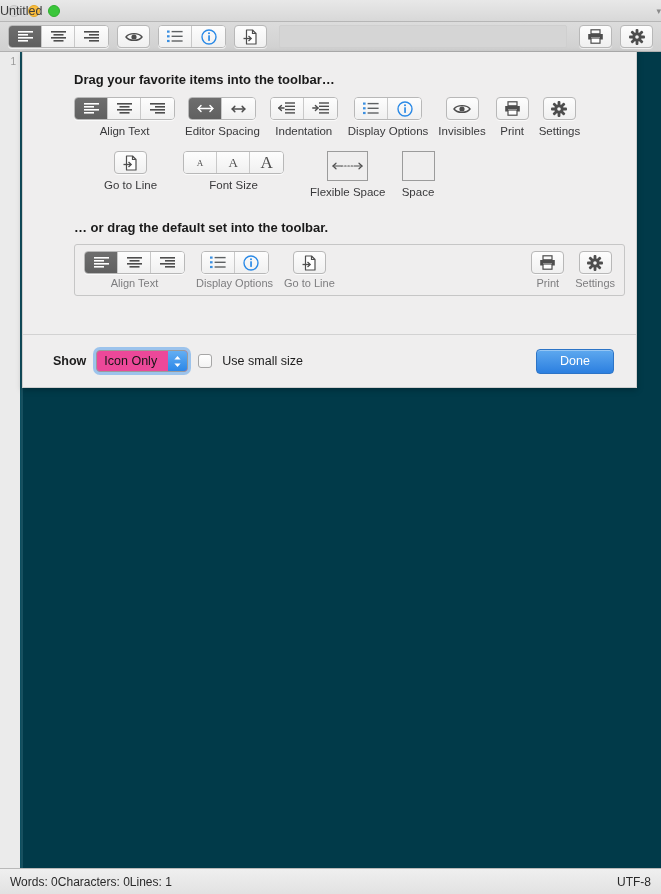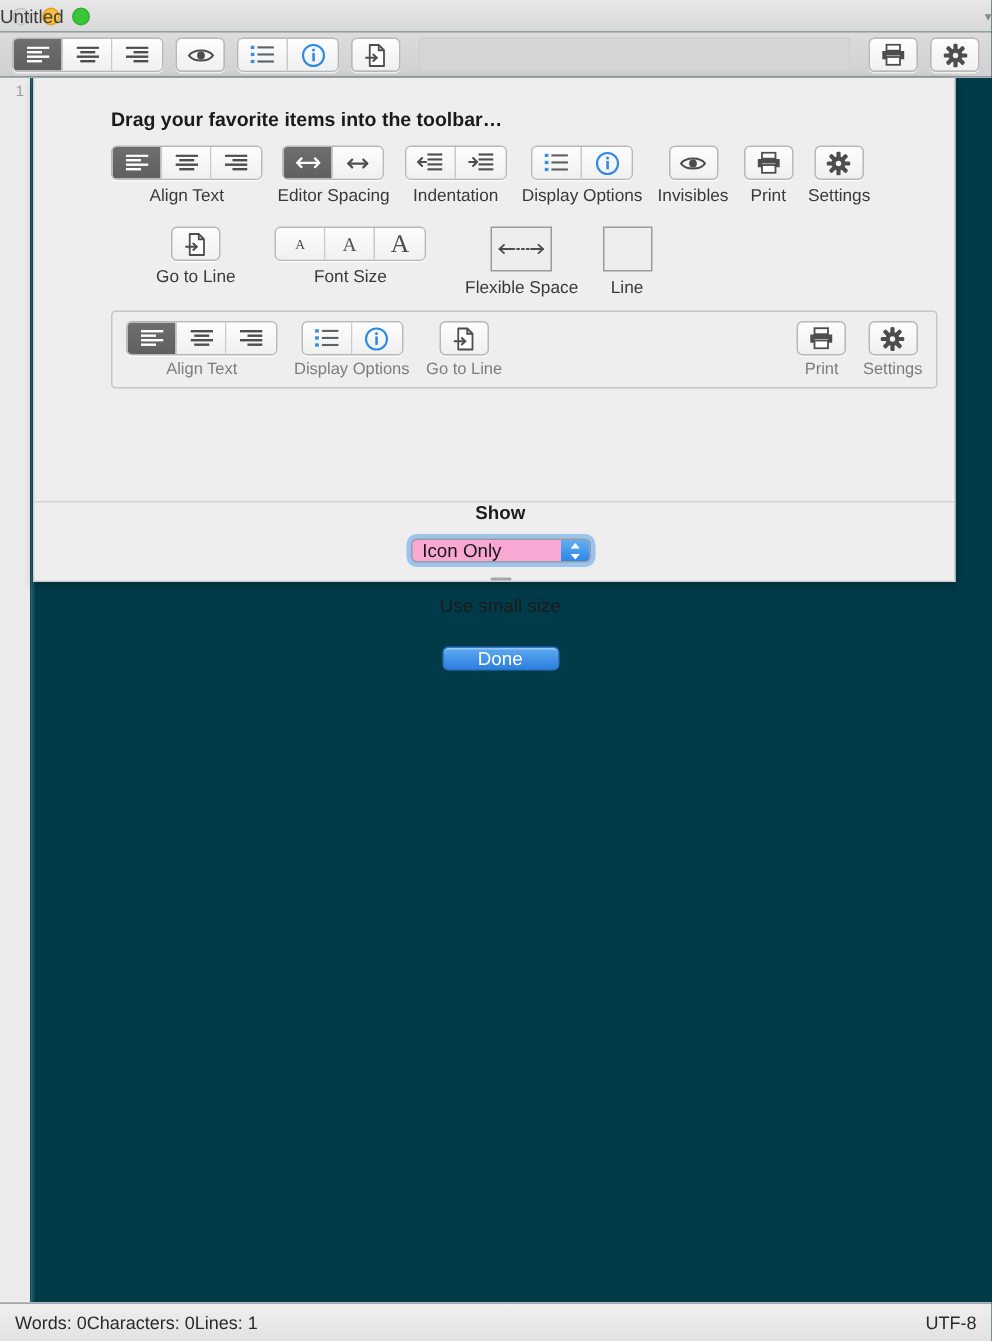--- a/index.html
+++ b/index.html
@@ -101,26 +101,26 @@
     display:flex; align-items:center; padding:0 9px;
   }
   .ditem{ display:flex;flex-direction:column;align-items:center; margin-right:11px;}
   .ditem .cap{ font-size:11px; color:#7d7d7f; margin-top:3px; white-space:nowrap;}
   .dspacer{ flex:1 1 auto; }
 
   
   .sheet-sep{ position:absolute; left:0; right:0; bottom:52px; height:1px; background:#d2d2d2;}
   .sheetbar{
     position:absolute; left:0; right:0; bottom:0; height:52px;
-    display:flex; align-items:center; padding:0 22px 0 30px; gap:10px;flex-direction:column;
+    display:flex; align-items:center; padding:0 22px 0 30px; gap:10px;
   }
   .showlbl{ font-size:12.5px; font-weight:bold; color:#1c1c1c;}
   .popup{
-    position:relative; width:120px;height:22px;
-    border:1px solid #9b9b9b; border-radius:4px; background:#f9a8d4;
+    position:relative; width:92px;height:22px;
+    border:1px solid #9b9b9b; border-radius:4px; background:#ec4899;
     display:flex;align-items:center; padding-left:7px;
     box-shadow:0 0 0 3px rgba(88,160,235,.55);
   }
   .popup .val{ font-size:12.5px; color:#161616;}
   .popup .arrows{
     position:absolute; right:0; top:0; width:19px;height:100%;
     background:linear-gradient(#63aef2,#2b87e8); border-radius:0 3px 3px 0;
     display:flex;flex-direction:column;align-items:center;justify-content:center; gap:1px;
   }
   .chk{
@@ -484,26 +484,27 @@
             </g>
           </svg>
         </div>
         <div class="cap">Flexible Space</div>
       </div>
 
       <div class="item">
         <div class="dashbox" style="width:33px;">
           <span></span>
         </div>
-        <div class="cap">Line</div>
-      </div>
-
-    </div>
-  </div>
-
+        <div class="cap">Space</div>
+      </div>
+
+    </div>
+  </div>
+
+  <div class="sheet-head second">… or drag the default set into the toolbar.</div>
 
   <div class="defaultset">
 
     <div class="ditem">
       <div class="seg">
         <div class="sbtn on">
           <svg width="15" height="12" viewBox="0 0 15 12">
             <g fill="#ffffff">
                 <rect x="0" y="0" width="15" height="1.6"></rect>
                 <rect x="0" y="3" width="10" height="1.6"></rect>

